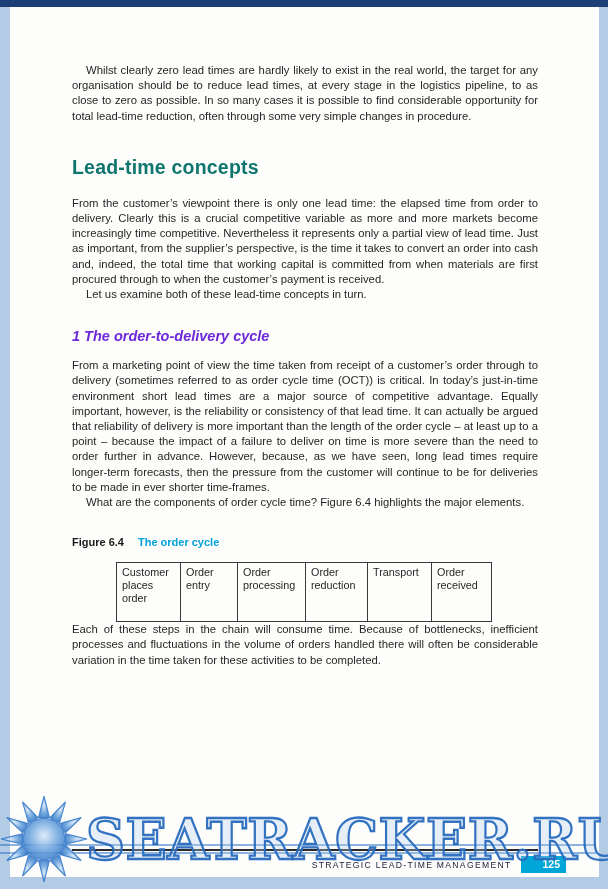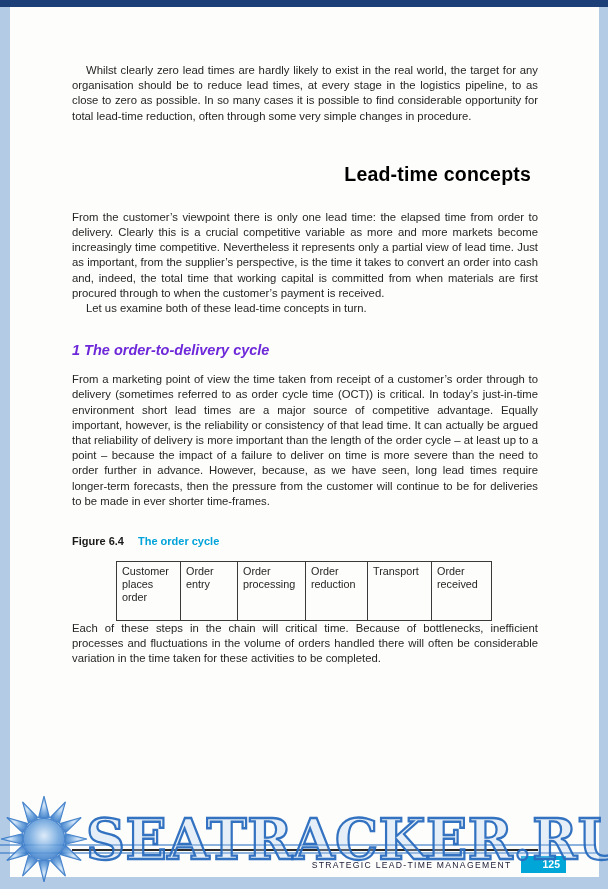--- a/index.html
+++ b/index.html
@@ -26,28 +26,27 @@
   }
   .content p {
     margin: 0;
     text-align: justify;
     font-size: 11.3px;
     line-height: 15.2px;
     color: #262626;
   }
   .indent { text-indent: 14px; }
   .section-heading {
-    margin: 7px;
+    margin: 0;
     padding-top: 32px;
     padding-bottom: 17px;
     font-size: 19.5px;
     font-weight: bold;
-    color: #000000;
+    color: #0f766e;
     letter-spacing: 0.2px;
-    text-align: right;
   }
   .sub-heading {
     margin: 0;
     padding-top: 26px;
     padding-bottom: 14px;
     font-size: 14.5px;
     font-weight: 600;
     font-style: italic;
     color: #6d28d9;
   }
@@ -144,40 +143,41 @@
     <p class="indent">Whilst clearly zero lead times are hardly likely to exist in the real world, the target for any organisation should be to reduce lead times, at every stage in the logistics pipeline, to as close to zero as possible. In so many cases it is possible to find considerable opportunity for total lead-time reduction, often through some very simple changes in procedure.</p>
 
     <h1 class="section-heading">Lead-time concepts</h1>
 
     <p>From the customer’s viewpoint there is only one lead time: the elapsed time from order to delivery. Clearly this is a crucial competitive variable as more and more markets become increasingly time competitive. Nevertheless it represents only a partial view of lead time. Just as important, from the supplier’s perspective, is the time it takes to convert an order into cash and, indeed, the total time that working capital is committed from when materials are first procured through to when the customer’s payment is received.</p>
     <p class="indent">Let us examine both of these lead-time concepts in turn.</p>
 
     <h2 class="sub-heading">1 The order-to-delivery cycle</h2>
 
     <p>From a marketing point of view the time taken from receipt of a customer’s order through to delivery (sometimes referred to as order cycle time (OCT)) is critical. In today’s just-in-time environment short lead times are a major source of competitive advantage. Equally important, however, is the reliability or consistency of that lead time. It can actually be argued that reliability of delivery is more important than the length of the order cycle – at least up to a point – because the impact of a failure to deliver on time is more severe than the need to order further in advance. However, because, as we have seen, long lead times require longer-term forecasts, then the pressure from the customer will continue to be for deliveries to be made in ever shorter time-frames.</p>
+    <p class="indent">What are the components of order cycle time? Figure 6.4 highlights the major elements.</p>
 
     <div class="figure-block">
       <div class="figure-caption">
         <span class="fig-label">Figure 6.4</span><span class="fig-title">The order cycle</span>
       </div>
       <table class="order-cycle-table">
         <tbody>
             <tr>
           <td class="cell-w1">Customer places order</td>
           <td class="cell-w2">Order entry</td>
           <td class="cell-w3">Order processing</td>
           <td class="cell-w4">Order reduction</td>
           <td class="cell-w5">Transport</td>
           <td class="cell-w6">Order received</td>
         </tr>
       </tbody>
         </table>
     </div>
 
-    <p class="after-figure">Each of these steps in the chain will critical time. Because of bottlenecks, inefficient processes and fluctuations in the volume of orders handled there will often be considerable variation in the time taken for these activities to be completed.</p>
+    <p class="after-figure">Each of these steps in the chain will consume time. Because of bottlenecks, inefficient processes and fluctuations in the volume of orders handled there will often be considerable variation in the time taken for these activities to be completed.</p>
 
   </div>
 
   <div class="footer">
     <div class="footer-row">
       <span class="running-title">STRATEGIC LEAD-TIME MANAGEMENT</span>
       <span class="page-number-box">125</span>
     </div>
   </div>
 

